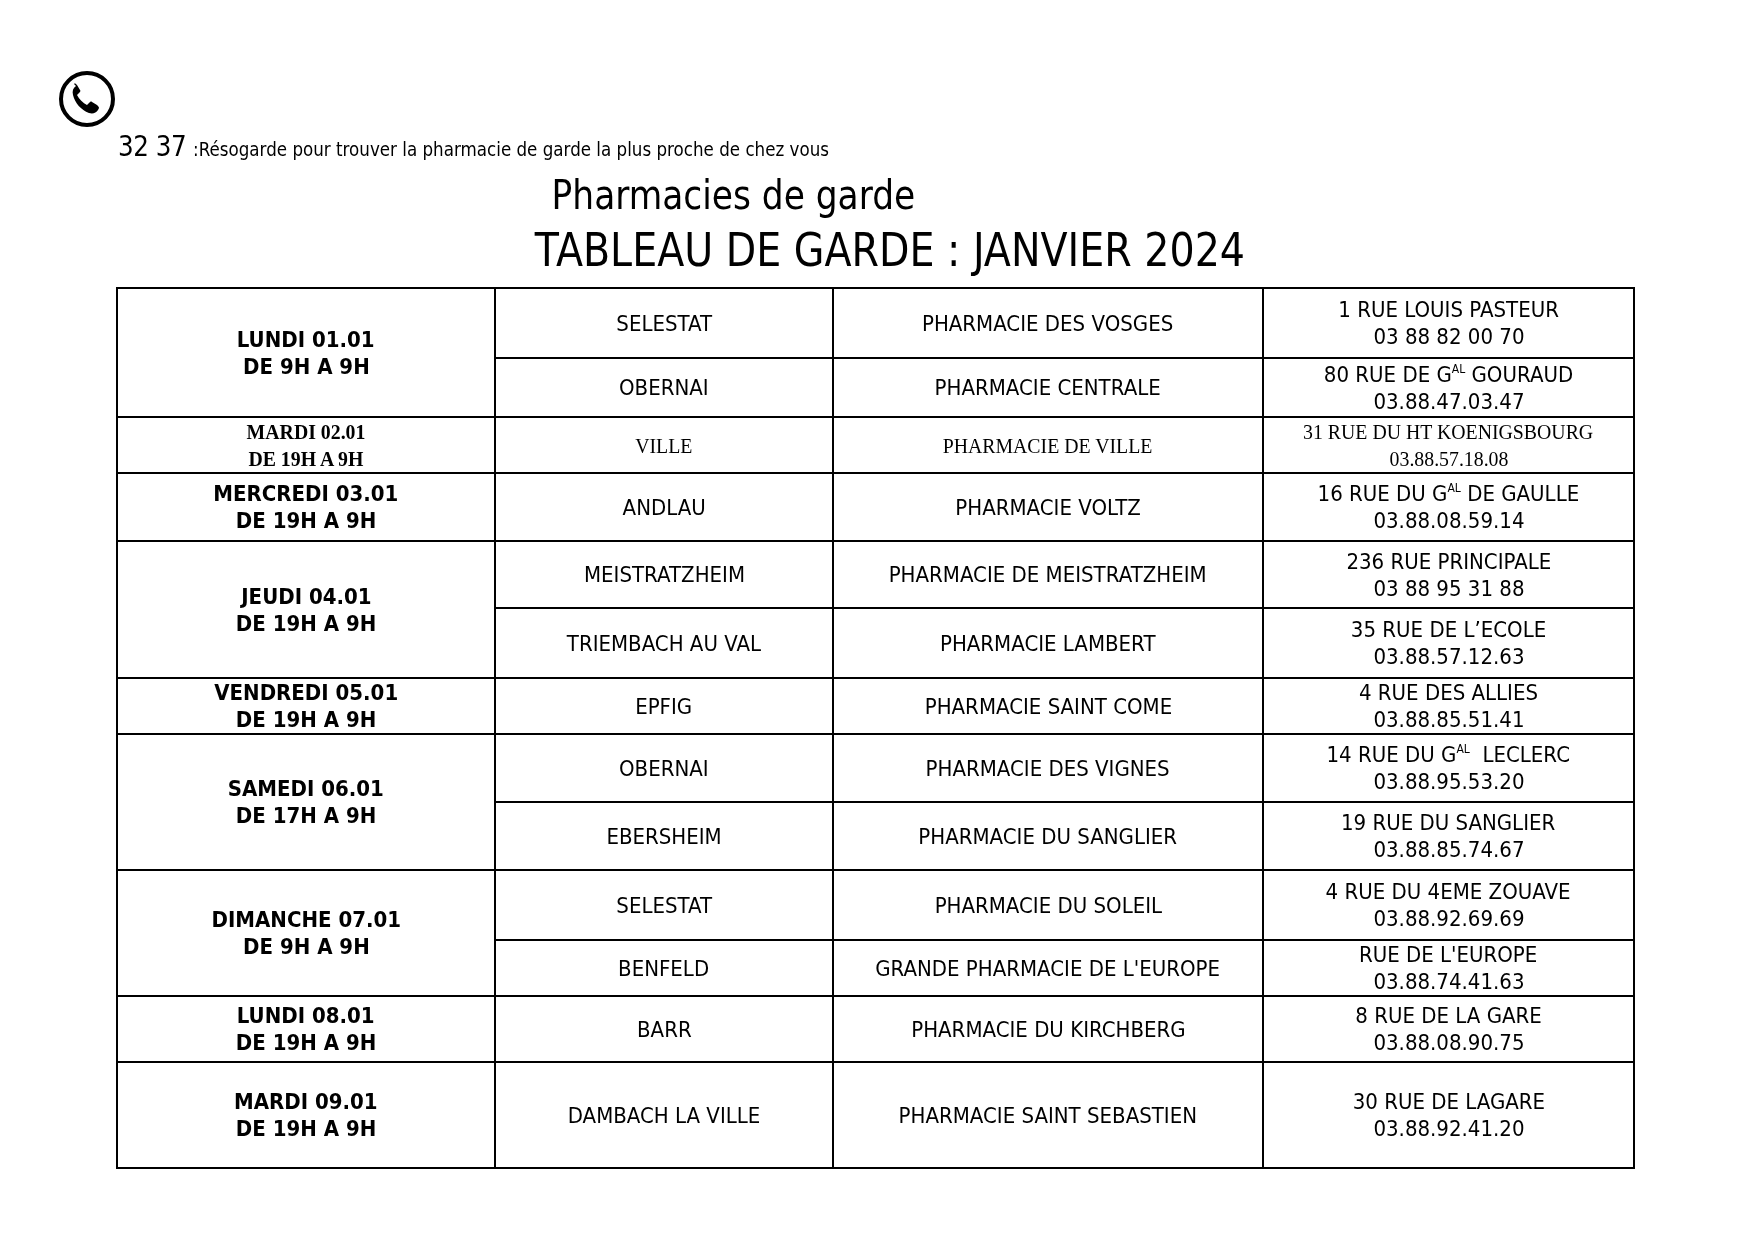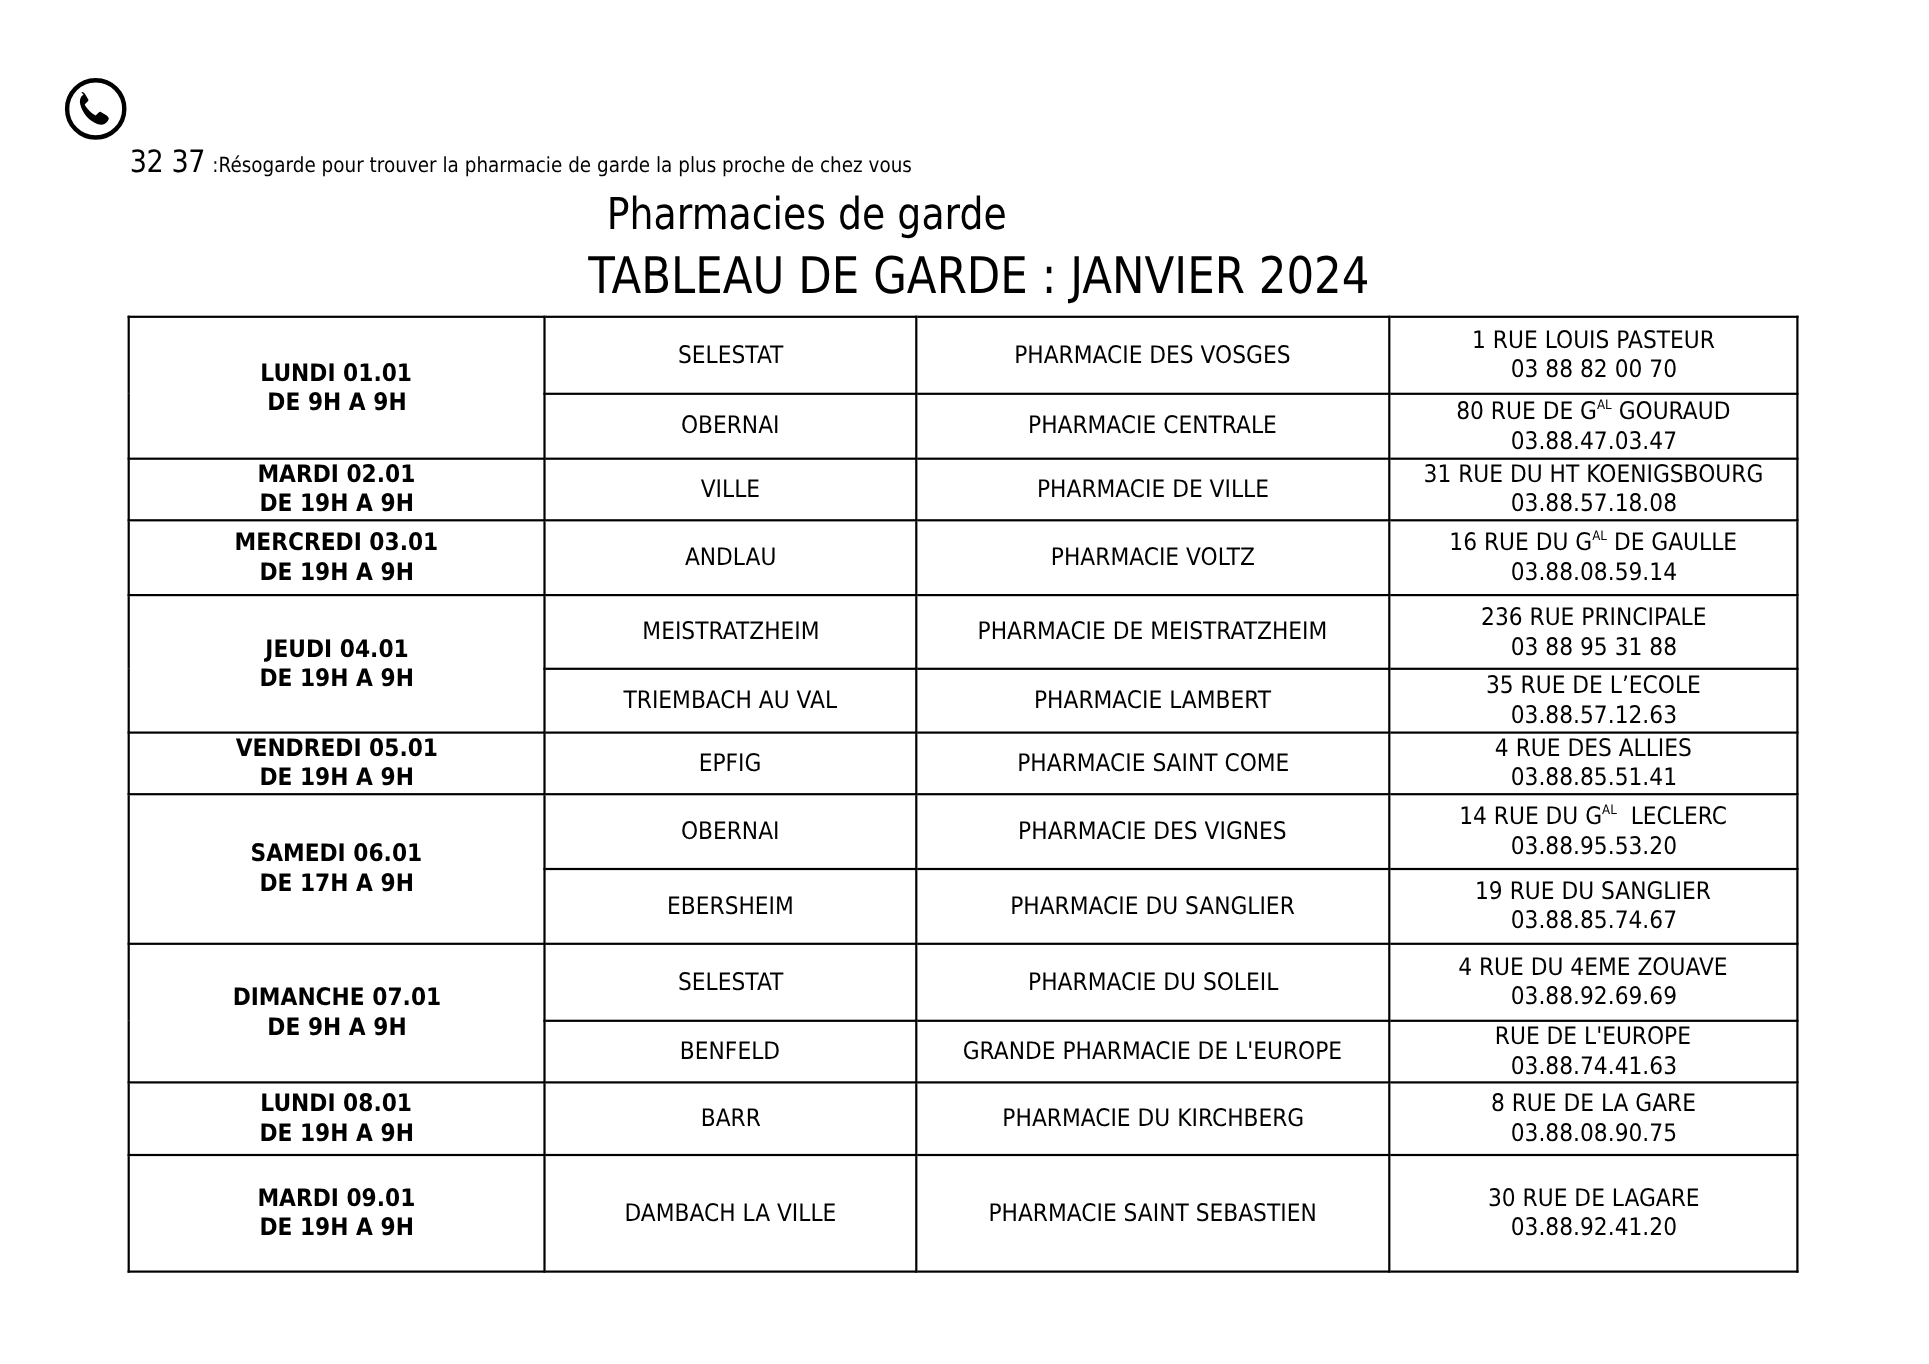--- a/index.html
+++ b/index.html
@@ -64,39 +64,39 @@
         <td class="day" rowspan="2"><span class="sq">LUNDI 01.01</span><br><span class="sq">DE 9H A 9H</span></td>
         <td><span class="sq">SELESTAT</span></td>
         <td><span class="sq">PHARMACIE DES VOSGES</span></td>
         <td><span class="sq"><span>1 RUE LOUIS PASTEUR</span><sup></sup><span style="white-space:pre"></span></span><br><span class="sq">03 88 82 00 70</span></td>
       </tr>
       <tr style="height: 59px;">
         <td><span class="sq">OBERNAI</span></td>
         <td><span class="sq">PHARMACIE CENTRALE</span></td>
         <td><span class="sq"><span>80 RUE DE G</span><sup>AL</sup><span style="white-space:pre"> GOURAUD</span></span><br><span class="sq">03.88.47.03.47</span></td>
       </tr>
-      <tr style="height: 54px;">
+      <tr style="height: 54px; font-family: Liberation Serif, serif;">
         <td class="day" rowspan="1"><span class="sq">MARDI 02.01</span><br><span class="sq">DE 19H A 9H</span></td>
         <td><span class="sq">VILLE</span></td>
         <td><span class="sq">PHARMACIE DE VILLE</span></td>
         <td><span class="sq"><span>31 RUE DU HT KOENIGSBOURG</span><sup></sup><span style="white-space:pre"></span></span><br><span class="sq">03.88.57.18.08</span></td>
       </tr>
       <tr style="height: 68px;">
         <td class="day" rowspan="1"><span class="sq">MERCREDI 03.01</span><br><span class="sq">DE 19H A 9H</span></td>
         <td><span class="sq">ANDLAU</span></td>
         <td><span class="sq">PHARMACIE VOLTZ</span></td>
         <td><span class="sq"><span>16 RUE DU G</span><sup>AL</sup><span style="white-space:pre"> DE GAULLE</span></span><br><span class="sq">03.88.08.59.14</span></td>
       </tr>
       <tr style="height: 67px;">
         <td class="day" rowspan="2"><span class="sq">JEUDI 04.01</span><br><span class="sq">DE 19H A 9H</span></td>
         <td><span class="sq">MEISTRATZHEIM</span></td>
         <td><span class="sq">PHARMACIE DE MEISTRATZHEIM</span></td>
         <td><span class="sq"><span>236 RUE PRINCIPALE</span><sup></sup><span style="white-space:pre"></span></span><br><span class="sq">03 88 95 31 88</span></td>
       </tr>
-      <tr style="height: 58px;">
+      <tr style="height: 70px;">
         <td><span class="sq">TRIEMBACH AU VAL</span></td>
         <td><span class="sq">PHARMACIE LAMBERT</span></td>
         <td><span class="sq"><span>35 RUE DE L’ECOLE</span><sup></sup><span style="white-space:pre"></span></span><br><span class="sq">03.88.57.12.63</span></td>
       </tr>
       <tr style="height: 56px; margin-left: 32px;">
         <td class="day" rowspan="1"><span class="sq">VENDREDI 05.01</span><br><span class="sq">DE 19H A 9H</span></td>
         <td><span class="sq">EPFIG</span></td>
         <td><span class="sq">PHARMACIE SAINT COME</span></td>
         <td><span class="sq"><span>4 RUE DES ALLIES</span><sup></sup><span style="white-space:pre"></span></span><br><span class="sq">03.88.85.51.41</span></td>
       </tr>

